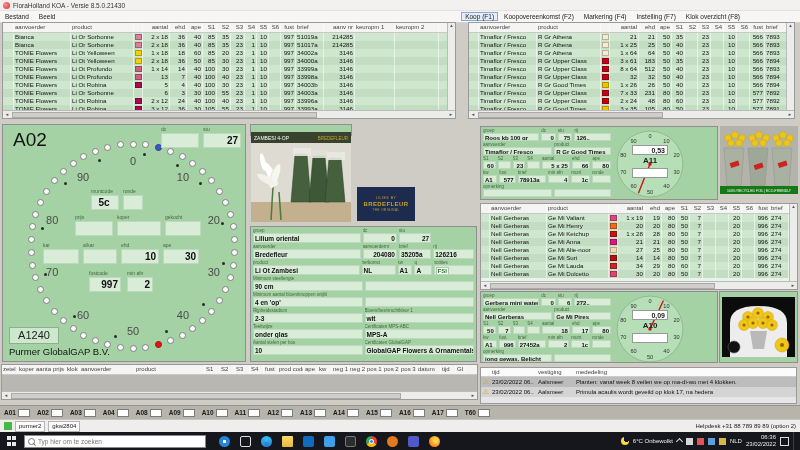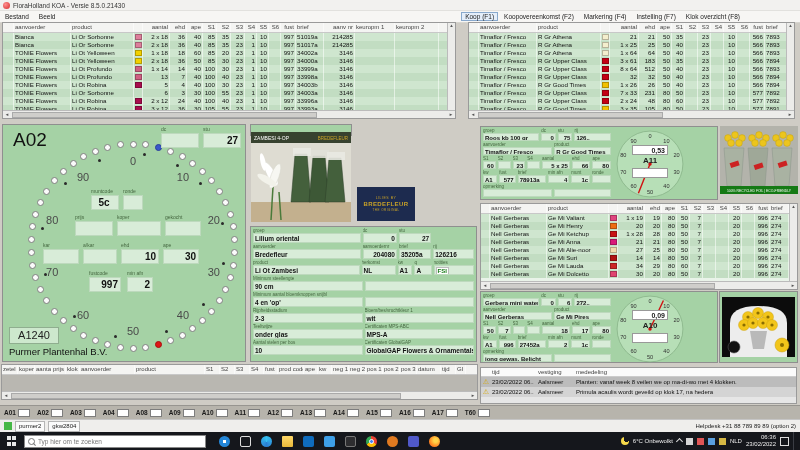--- a/index.html
+++ b/index.html
@@ -705,21 +705,21 @@
     <div class="cbox" style="left:118px;top:124px;width:38px;height:15px">10</div>
     <span class="clbl" style="left:160px;top:118px">ape</span>
     <div class="cbox" style="left:160px;top:124px;width:36px;height:15px">30</div>
 
     <span class="clbl" style="left:86px;top:146px">fustcode</span>
     <div class="cbox" style="left:86px;top:152px;width:32px;height:15px">997</div>
     <span class="clbl" style="left:124px;top:146px">min afn</span>
     <div class="cbox" style="left:124px;top:152px;width:26px;height:15px">2</div>
 
     <div id="clock-badge">A1240</div>
-    <div id="clock-firm">Purmer Plantenhal B.V.</div>
+    <div id="clock-firm">Purmer GlobalGAP B.V.</div>
   </div>
 
   <div class="greenstrip" style="left:250px;top:124px;width:102px;height:12px"></div>
   <svg class="photo" id="photo-zambesi" style="left:251px;top:132px" width="100" height="90" viewBox="0 0 100 90">
     <rect x="0" y="0" width="100" height="90" fill="#dedcd2"></rect>
     <rect x="0" y="0" width="100" height="11" fill="#37422f"></rect>
     <text x="3" y="8" font-size="5" fill="#ffffff">ZAMBESI 4-OP</text>
     <text x="97" y="8" text-anchor="end" font-size="4.5" fill="#c9a227">BREDEFLEUR</text>
     <rect x="0" y="70" width="100" height="20" fill="#c3b08e"></rect>
     <path d="M44,22 L56,22 L60,70 L40,70 Z" fill="#44603c" stroke="#2c3e28" stroke-width="0.5"></path>

